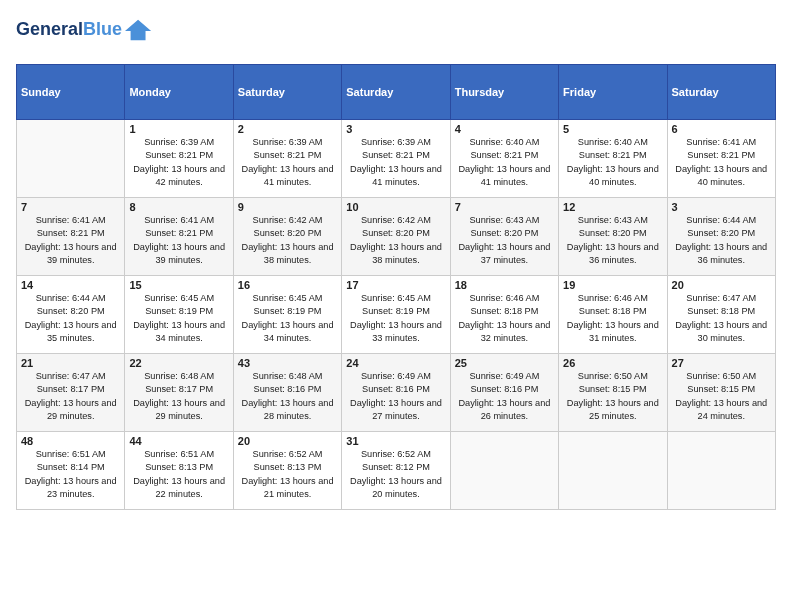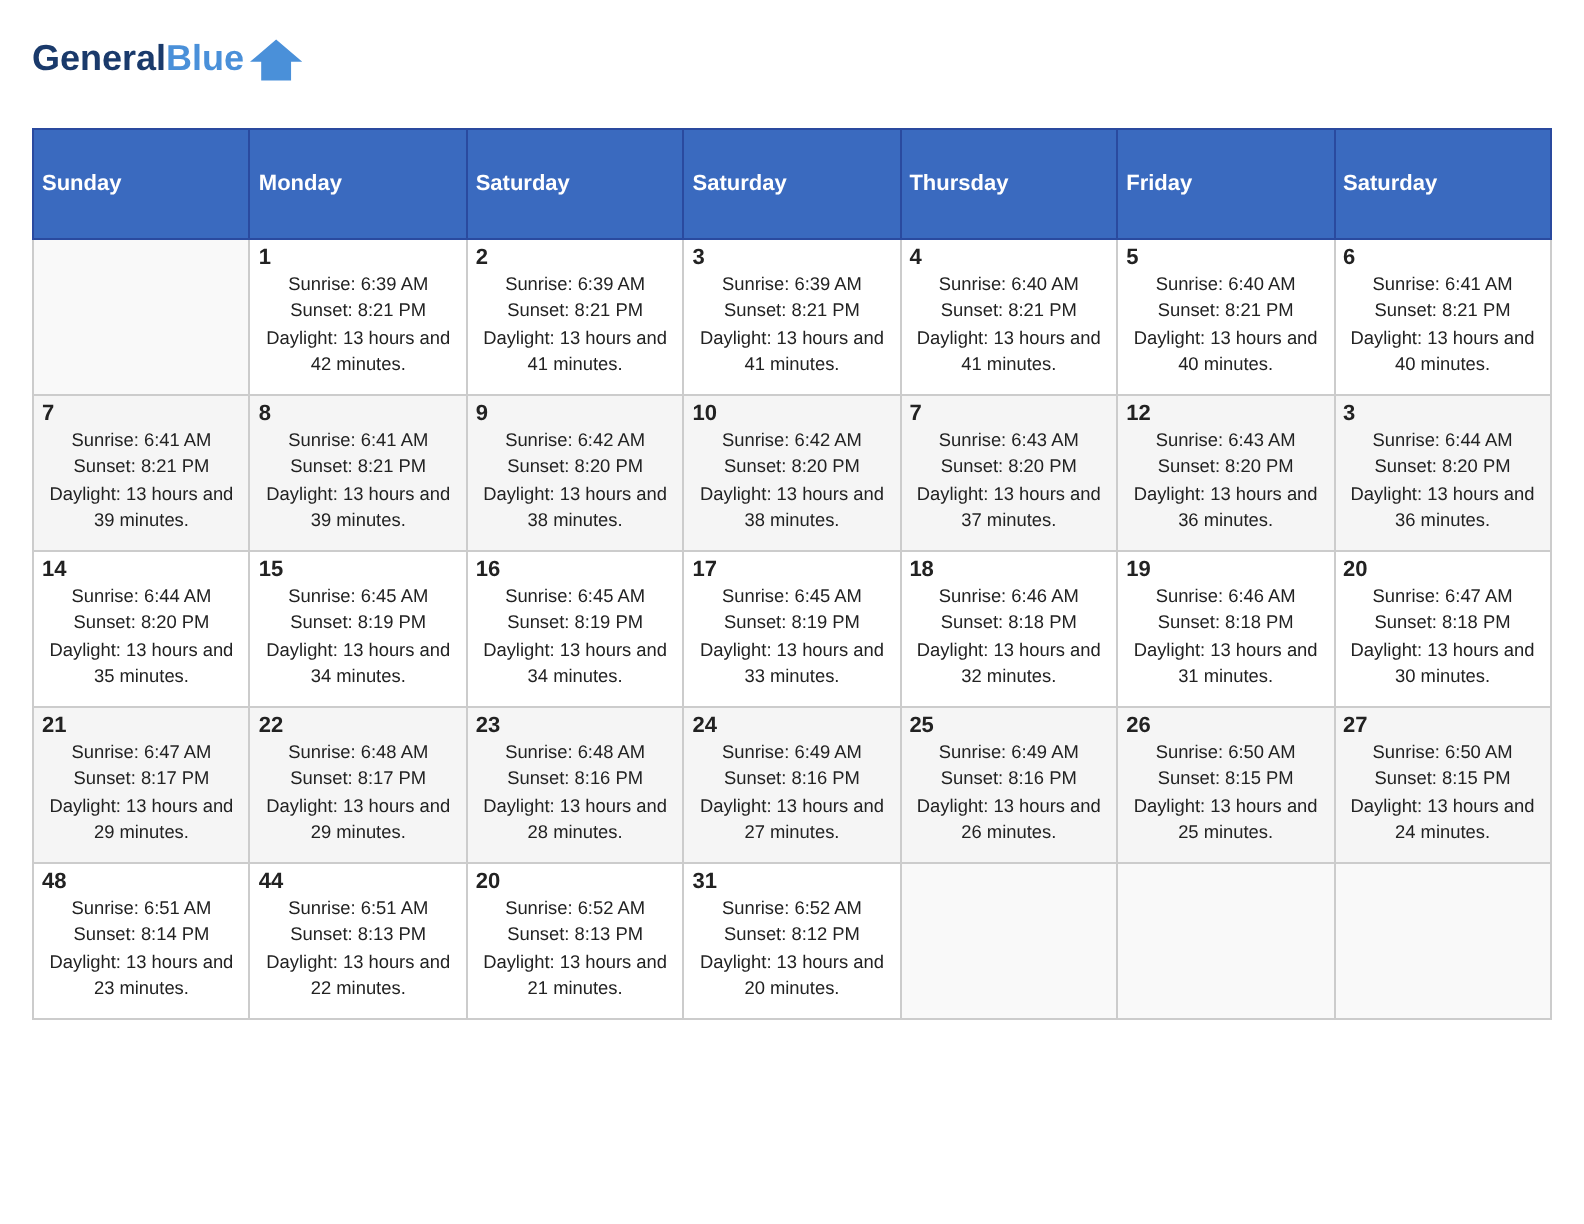--- a/index.html
+++ b/index.html
@@ -217,21 +217,21 @@
         <tr>
           <td>
             <span class="day-num">21</span>
             <div class="cell-content">Sunrise: 6:47 AM<br>Sunset: 8:17 PM<br>Daylight: 13 hours and 29 minutes.</div>
           </td>
           <td>
             <span class="day-num">22</span>
             <div class="cell-content">Sunrise: 6:48 AM<br>Sunset: 8:17 PM<br>Daylight: 13 hours and 29 minutes.</div>
           </td>
           <td>
-            <span class="day-num">23</span>
+            <span class="day-num">43</span>
             <div class="cell-content">Sunrise: 6:48 AM<br>Sunset: 8:16 PM<br>Daylight: 13 hours and 28 minutes.</div>
           </td>
           <td>
             <span class="day-num">24</span>
             <div class="cell-content">Sunrise: 6:49 AM<br>Sunset: 8:16 PM<br>Daylight: 13 hours and 27 minutes.</div>
           </td>
           <td>
             <span class="day-num">25</span>
             <div class="cell-content">Sunrise: 6:49 AM<br>Sunset: 8:16 PM<br>Daylight: 13 hours and 26 minutes.</div>
           </td>

